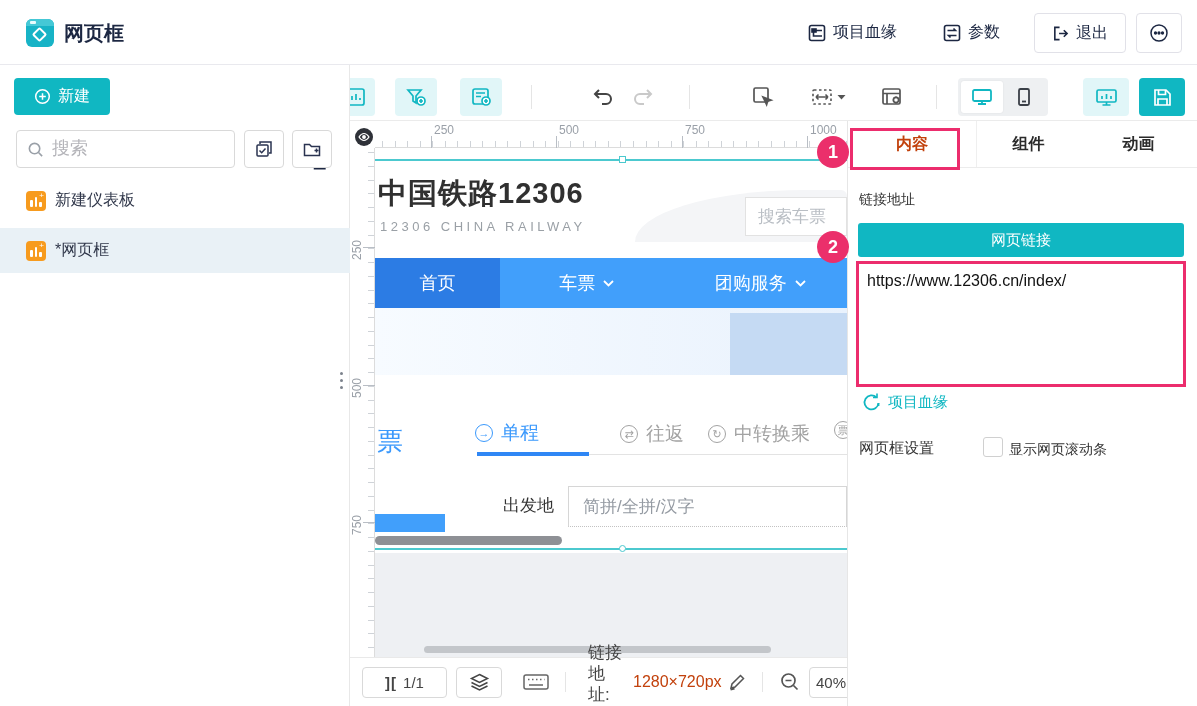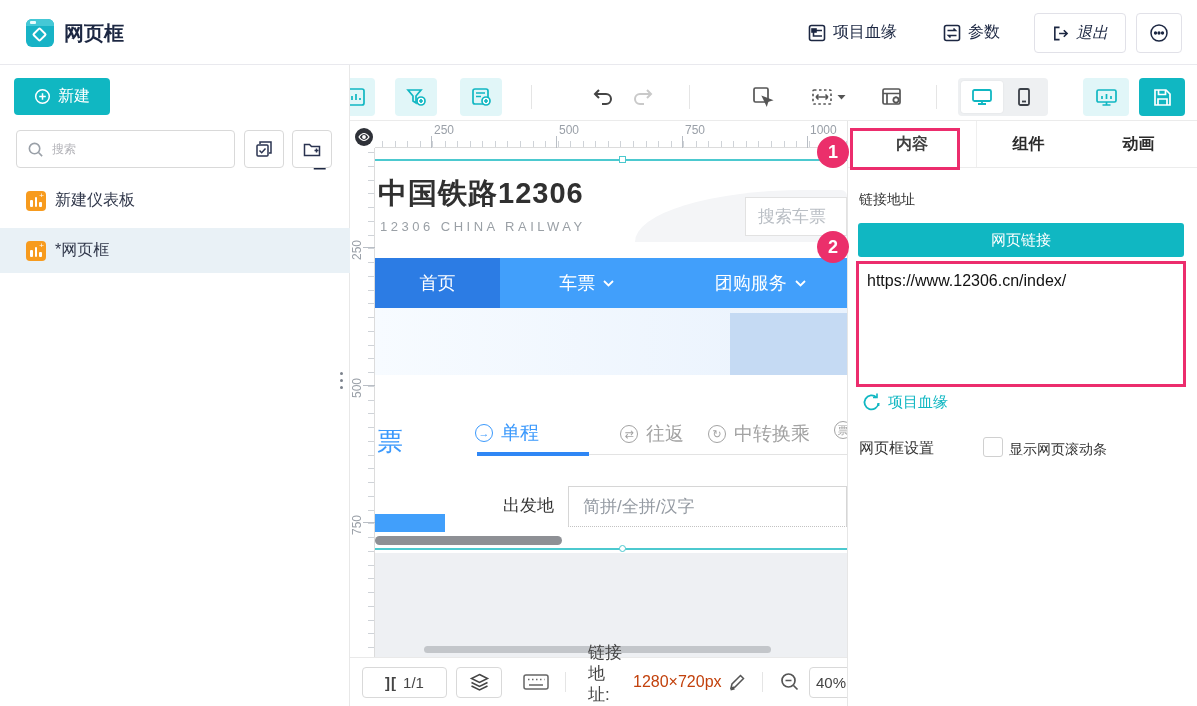--- a/index.html
+++ b/index.html
@@ -16,21 +16,21 @@
   .logo .diamond { position:absolute; left:8px; top:10px; width:11px; height:11px; border:2.5px solid #fff; transform:rotate(45deg); border-radius:2px; }
   .app-title { left:64px; top:20px; font-size:20px; font-weight:bold; color:#1c2742;text-align:right; }
   .hmenu { top:22px; display:flex; align-items:center; gap:7px; font-size:16px; color:#1c2742; cursor:pointer; }
   .hbtn { top:13px; height:40px; border:1px solid #e1e1e8; border-radius:4px; display:flex; align-items:center; justify-content:center; gap:7px; font-size:16px; color:#1c2742; cursor:pointer; background:#fff; }
 
   
   .sidebar { left:0; top:65px; width:350px; height:641px; background:#fff; border-right:1px solid #e8e8e8; z-index:25; }
   .btn-new { left:14px; top:13px; width:96px; height:37px; background:#10b7c2; border-radius:4px; color:#fff; font-size:16px; display:flex; align-items:center; justify-content:center; gap:7px; cursor:pointer; }
   .icon-collapse { left:304px; top:84px; cursor:pointer; position:absolute; }
   .search-box { left:16px; top:65px; width:219px; height:38px; border:1px solid #d9d9d9; border-radius:4px; display:flex; align-items:center; padding:0 10px; gap:8px; }
-  .search-box input { border:none; outline:none; width:150px; font-size:12px; color:#333; font-family:Liberation Sans, sans-serif; }
+  .search-box input { border:none; outline:none; width:150px; font-size:18px; color:#333; font-family:Liberation Mono, monospace; }
   .search-box input::placeholder { color:#b4b4b9; }
   .sq-btn { top:65px; width:40px; height:38px; border:1px solid #d9d9d9; border-radius:4px; display:flex; align-items:center; justify-content:center; cursor:pointer; background:#fff; }
   .side-row { left:0; width:350px; height:45px; display:flex; align-items:center; padding-left:26px; gap:9px; font-size:16px; color:#30374a; cursor:pointer; }
   .side-row.sel { background:#e9f1f6; }
   .dash-ico { width:20px; height:20px; background:#f79b1e; border-radius:4px; position:relative; flex:0 0 auto; }
   .dash-ico i { position:absolute; bottom:4px; width:2.5px; background:#fff; border-radius:1px; }
   .dash-ico .p { position:absolute; right:2px; top:1px; color:#fff; font-size:8px; font-style:normal; line-height:8px; }
 
   
   .toolbar { left:350px; top:65px; width:847px; height:56px; background:#fff; border-bottom:1px solid #ebebeb; z-index:20; }
@@ -77,21 +77,21 @@
 
   
   .bottombar { left:350px; top:657px; width:497px; height:49px; background:#fff; border-top:1px solid #e9e9e9; overflow:hidden; z-index:15; }
   .bb-btn { position:absolute; top:9px; height:31px; border:1px solid #d9d9d9; border-radius:4px; background:#fff; display:flex; align-items:center; justify-content:center; gap:6px; font-size:15px; color:#444; cursor:pointer; }
   .size-label { left:588px; top:642px; width:38px; font-size:17px; line-height:21px; color:#444; z-index:16; word-break:break-all; }
 
   
   .panel { left:847px; top:121px; width:350px; height:585px; background:#fff; border-left:1px solid #e6e6e6; z-index:22; }
   .ptabs { position:absolute; left:0; top:0; width:350px; height:47px; border-bottom:1px solid #ececec; display:flex; }
   .ptabs .t { display:flex; align-items:center; justify-content:center; font-size:16px; font-weight:600; color:#2b2b2b; cursor:pointer; border-right:1px solid #efefef; }
-  .ptabs .t.on { color:#404040; }
+  .ptabs .t.on { color:#c2410c; }
   .link-btn { position:absolute; left:10px; top:102px; width:326px; height:34px; background:#10b7c2; border-radius:3px; color:#fff; font-size:15px; font-weight:500; display:flex; align-items:center; justify-content:center; cursor:pointer; }
   .url-box { position:absolute; left:8px; top:140px; width:330px; height:126px; border:3px solid #ec2d6d; background:#fff; }
   .url-box textarea { width:100%; height:100%; border:none; outline:none; resize:none; font-family:inherit; font-size:16px; color:#111; padding:8px 8px; }
   .ins-link { position:absolute; left:14px; top:272px; display:flex; align-items:center; gap:7px; color:#10b7c2; font-size:15px; cursor:pointer; }
   .chkbox { position:absolute; left:135px; top:316px; width:20px; height:20px; border:1px solid #d0d0d0; border-radius:3px; background:#fff; cursor:pointer; }
   .pink-rect { border:3px solid #ec2d6d; background:transparent; z-index:45; pointer-events:none; }
   .badge { width:32px; height:32px; border-radius:50%; background:#eb2f6b; color:#fff; font-size:18px; font-weight:bold; display:flex; align-items:center; justify-content:center; z-index:60; }
   .dots3 { left:340px; top:372px; width:3px; z-index:26; }
   .dots3 i { display:block; width:3px; height:3px; border-radius:50%; background:#7c828c; margin-bottom:4px; }
 </style>
@@ -117,21 +117,21 @@
   </div>
   <div class="abs hmenu" style="left:943px;">
     <span>
         <svg width="18" height="18" viewBox="0 0 18 18" fill="none" stroke="#1c2742" stroke-width="1.6">
           <rect x="1.5" y="1.5" width="15" height="15" rx="2"></rect>
           <path d="M4.5 6.5h8l-2-2M13.5 11.5h-8l2 2"></path>
         </svg>
       </span>
     <span>参数</span>
   </div>
-  <div class="abs hbtn" style="left:1034px; width:92px;font-style:italic;">
+  <div class="abs hbtn" style="left:1034px; width:92px;">
     <span>
         <svg width="17" height="17" viewBox="0 0 18 18" fill="none" stroke="#1c2742" stroke-width="1.7">
           <path d="M8 2.5H3v13h5"></path>
           <path d="M7.5 9h8.5M12.5 5.5L16 9l-3.5 3.5"></path>
         </svg>
       </span>
     <span>退出</span>
   </div>
   <div class="abs hbtn" style="left:1136px; width:46px;">
     <span>

